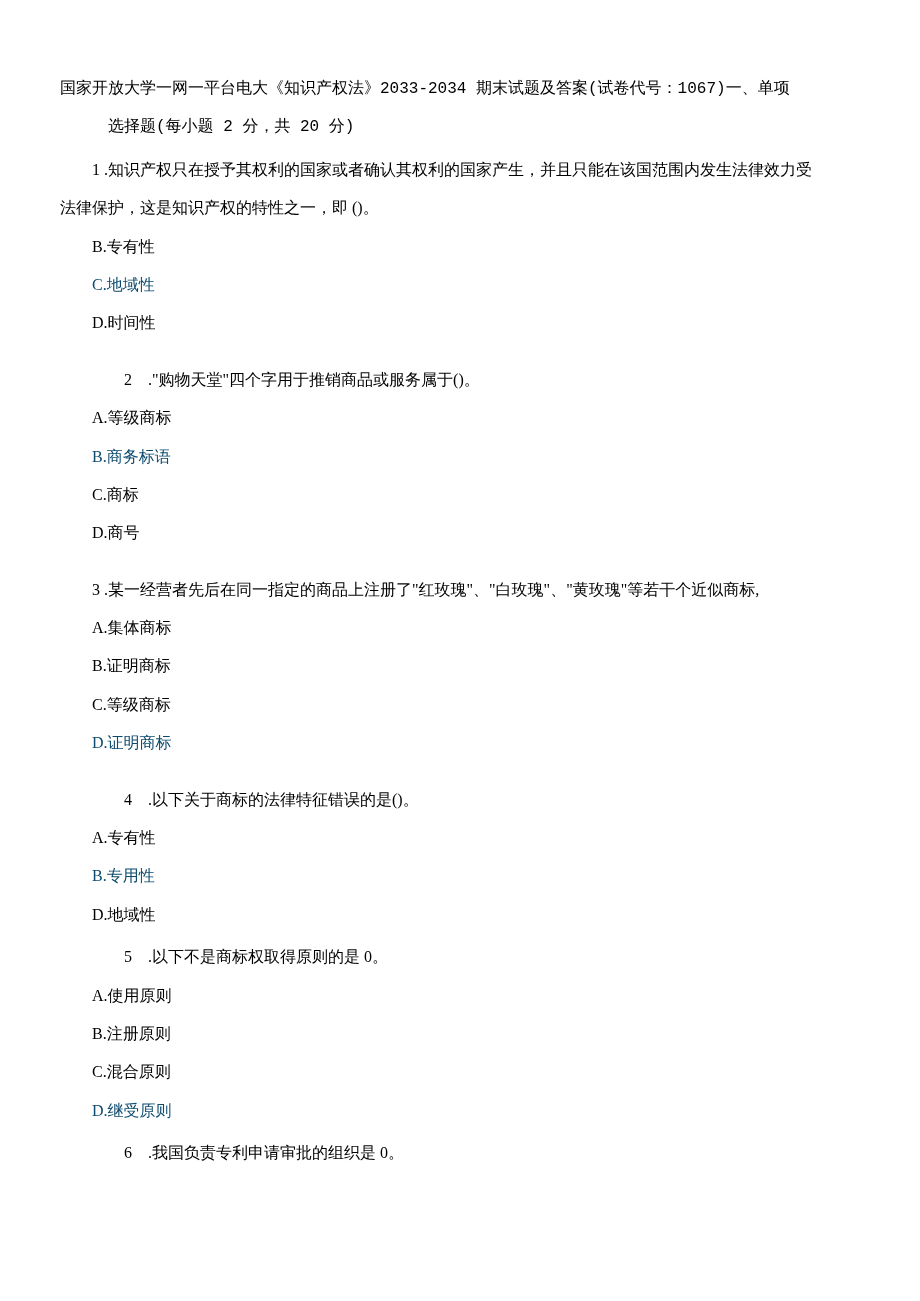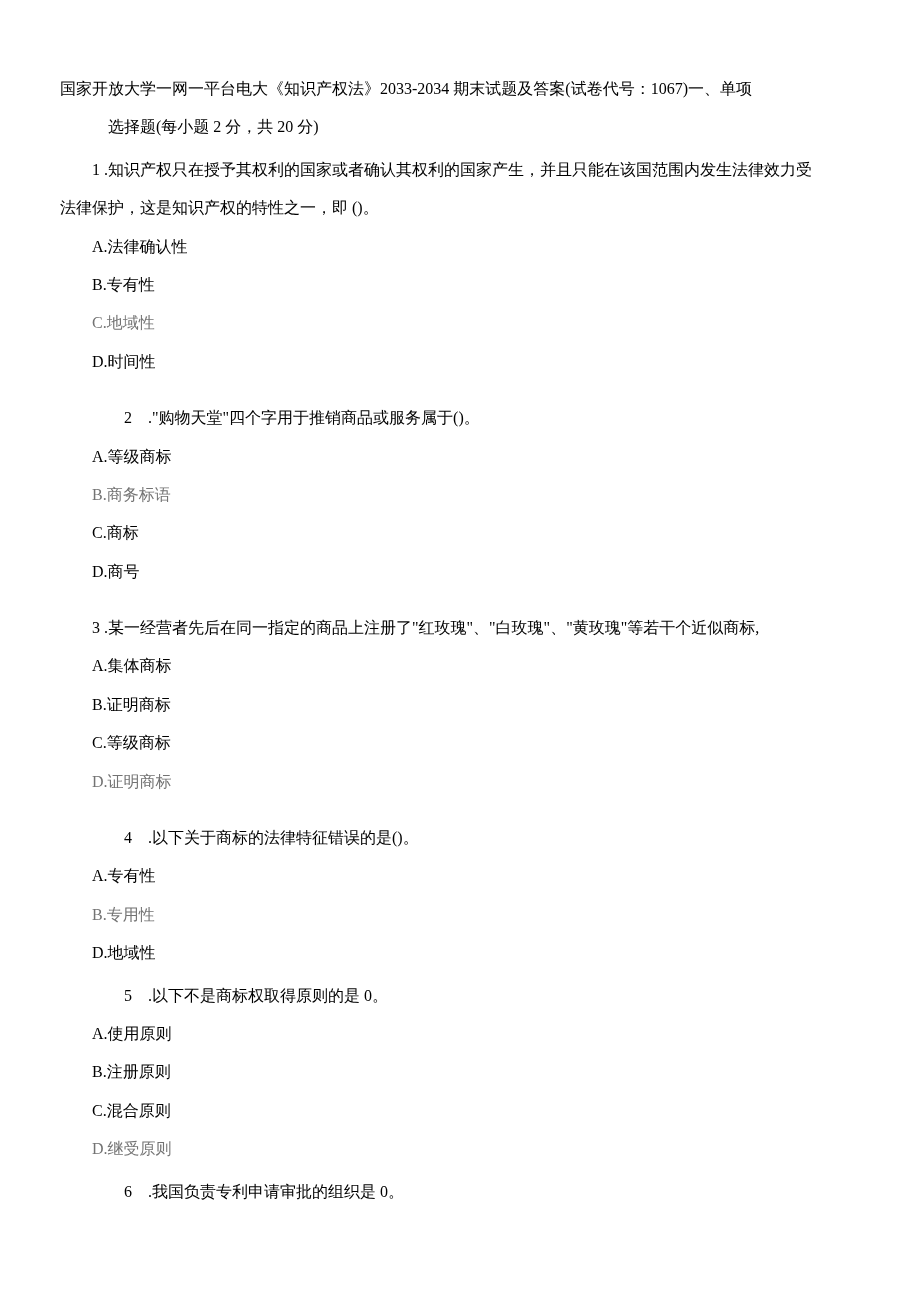--- a/index.html
+++ b/index.html
@@ -12,20 +12,21 @@
       background: #ffffff;
       width: 920px;
       padding: 70px 60px 40px 60px;
       font-size: 16px;
       line-height: 2.4;
       color: #000000;
     }
     .header-block {
       text-indent: 0;
       margin-bottom: 4px;
+      font-family: Liberation Mono, monospace;
     }
     .header-line1 {
       display: block;
     }
     .header-line2 {
       display: block;
       padding-left: 3em;
     }
     .question {
       margin-top: 4px;
@@ -34,41 +35,40 @@
       text-indent: 2em;
     }
     .q-indent-extra .q-num {
       display: inline-block;
       min-width: 3.5em;
     }
     .option {
       padding-left: 2em;
     }
     .highlight {
-      color: #737373;
+      color: #0c4a6e;
     }
     .gap-after {
       margin-bottom: 18px;
     }
     .q-start {
       text-indent: 2em;
     }
   </style>
 </head>
 <body>
 
 <div class="header-block">
   <span class="header-line1">国家开放大学一网一平台电大《知识产权法》2033-2034 期末试题及答案(试卷代号：1067)一、单项</span>
   <span class="header-line2">选择题(每小题 2 分，共 20 分)</span>
 </div>
 
 <div class="question">
   <div class="question-text">1 .知识产权只在授予其权利的国家或者确认其权利的国家产生，并且只能在该国范围内发生法律效力受</div>
   <div>法律保护，这是知识产权的特性之一，即 ()。</div>
-  <div class="option">A.法律确认性</div>
   <div class="option">B.专有性</div>
   <div class="option highlight">C.地域性</div>
   <div class="option gap-after">D.时间性</div>
 </div>
 
 <div class="question q-indent-extra">
   <div class="q-start"><span class="q-num">2</span><span>."购物天堂"四个字用于推销商品或服务属于()。</span></div>
   <div class="option">A.等级商标</div>
   <div class="option highlight">B.商务标语</div>
   <div class="option">C.商标</div>

